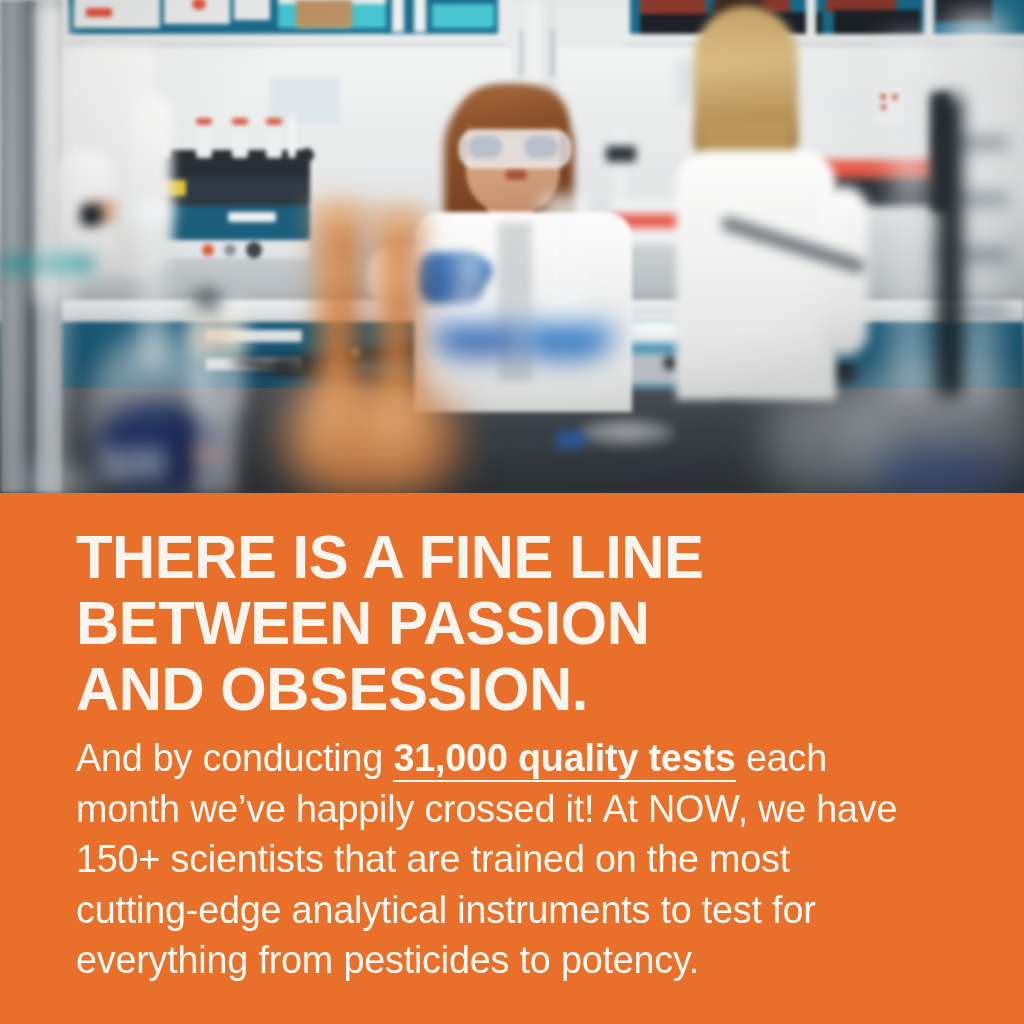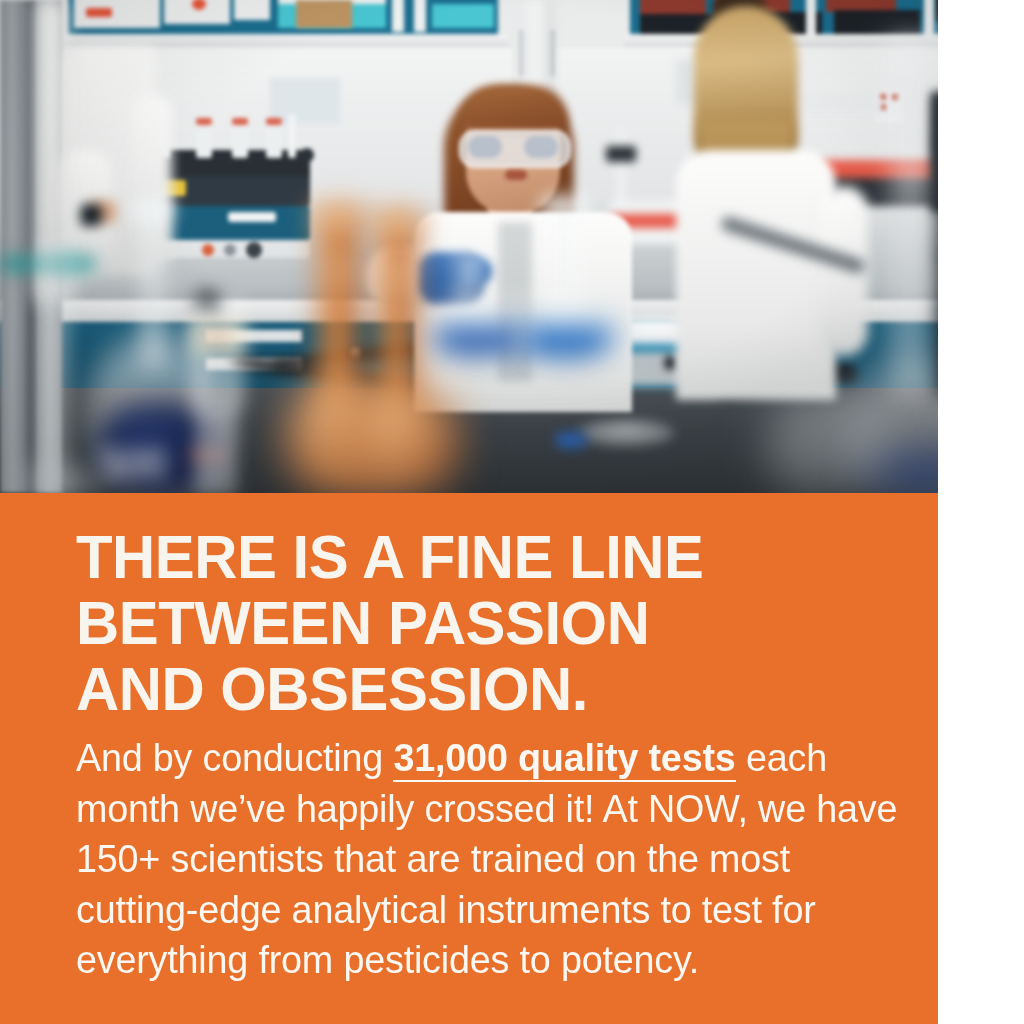--- a/index.html
+++ b/index.html
@@ -3,21 +3,21 @@
 <meta charset="utf-8">
 <title>NOW Quality Testing Social Graphic</title>
 <style>
   html, body {
     margin: 0;
     padding: 0;
     background: #ffffff;
   }
   #canvas {
     position: relative;
-    width: 938px;
+    width: 1024px;
     height: 1024px;
     overflow: hidden;
     font-family: "Liberation Sans", sans-serif;
   }
 
   
   #photo {
     position: absolute;
     left: 0; top: 0;
     width: 1024px;

